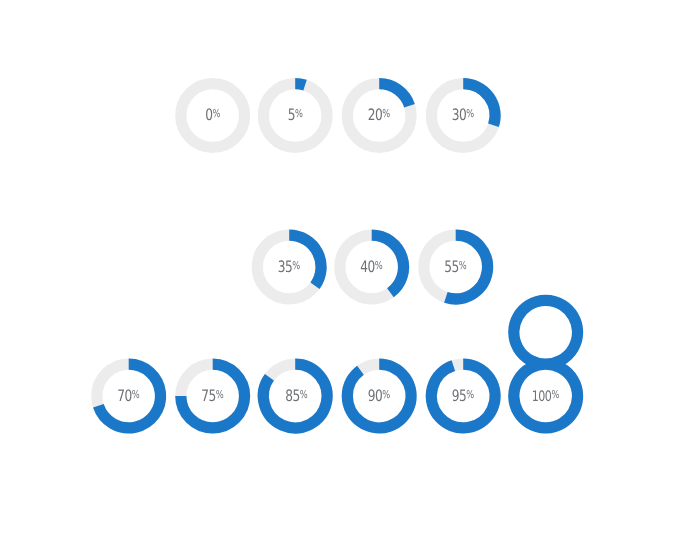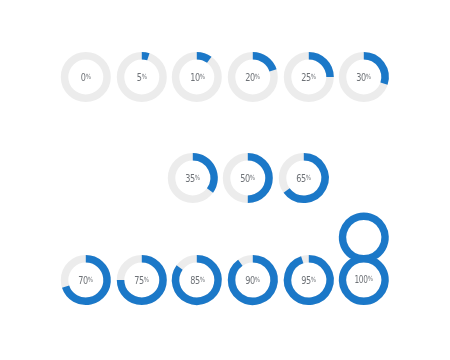--- a/index.html
+++ b/index.html
@@ -23,21 +23,21 @@
     position: absolute;
     left: 0;
     width: 450px;
     height: 56px;
     display: flex;
     justify-content: center;
     align-items: center;
   }
   #row-0 { top: 49px; }
   #row-1 { top: 150px; margin-left: 23px; }
-  #row-2 { top: 252px; text-align: right; }
+  #row-2 { top: 236px; text-align: right; }
 
   .gauge {
     position: relative;
     width: 55.6px;
     height: 56px;
     flex: 0 0 auto;
     display: flex;
     align-items: center;
     justify-content: center;
   }
@@ -85,67 +85,53 @@
       <div class="gauge">
         <svg viewBox="0 0 55.6 56">
           <circle cx="27.8" cy="28" r="21.25" fill="none" stroke="#ececec" stroke-width="7.5"></circle>
           <path d="M 27.8 6.75 A 21.25 21.25 0 0 1 34.36661113046763 7.790049028727989" fill="none" stroke="#1b78c8" stroke-width="7.5" stroke-linecap="butt"></path>
         </svg>
         <div class="gauge-label"><span class="num">5</span><span class="pct">%</span></div>
       </div>
       <div class="gauge">
         <svg viewBox="0 0 55.6 56">
           <circle cx="27.8" cy="28" r="21.25" fill="none" stroke="#ececec" stroke-width="7.5"></circle>
-          <path d="M 27.8 6.75 A 21.25 21.25 0 0 1 40.29043661121506 10.808388869532365" fill="none" stroke="#1b78c8" stroke-width="7.5" stroke-linecap="butt"></path>
-        </svg>
-        <div class="gauge-label"><span class="num">10</span><span class="pct">%</span></div>
-      </div>
-      <div class="gauge">
-        <svg viewBox="0 0 55.6 56">
-          <circle cx="27.8" cy="28" r="21.25" fill="none" stroke="#ececec" stroke-width="7.5"></circle>
           <path d="M 27.8 6.75 A 21.25 21.25 0 0 1 48.00995097127201 21.43338886953237" fill="none" stroke="#1b78c8" stroke-width="7.5" stroke-linecap="butt"></path>
         </svg>
         <div class="gauge-label"><span class="num">20</span><span class="pct">%</span></div>
-      </div>
-      <div class="gauge">
-        <svg viewBox="0 0 55.6 56">
-          <circle cx="27.8" cy="28" r="21.25" fill="none" stroke="#ececec" stroke-width="7.5"></circle>
-          <path d="M 27.8 6.75 A 21.25 21.25 0 0 1 49.05 28" fill="none" stroke="#1b78c8" stroke-width="7.5" stroke-linecap="butt"></path>
-        </svg>
-        <div class="gauge-label"><span class="num">25</span><span class="pct">%</span></div>
       </div>
       <div class="gauge">
         <svg viewBox="0 0 55.6 56">
           <circle cx="27.8" cy="28" r="21.25" fill="none" stroke="#ececec" stroke-width="7.5"></circle>
           <path d="M 27.8 6.75 A 21.25 21.25 0 0 1 48.00995097127201 34.566611130467635" fill="none" stroke="#1b78c8" stroke-width="7.5" stroke-linecap="butt"></path>
         </svg>
         <div class="gauge-label"><span class="num">30</span><span class="pct">%</span></div>
       </div>
     </div>
   <div class="gauge-row" id="row-1">
       <div class="gauge">
         <svg viewBox="0 0 55.6 56">
           <circle cx="27.8" cy="28" r="21.25" fill="none" stroke="#ececec" stroke-width="7.5"></circle>
           <path d="M 27.8 6.75 A 21.25 21.25 0 0 1 44.99161113046763 40.490436611215046" fill="none" stroke="#1b78c8" stroke-width="7.5" stroke-linecap="butt"></path>
         </svg>
         <div class="gauge-label"><span class="num">35</span><span class="pct">%</span></div>
       </div>
       <div class="gauge">
         <svg viewBox="0 0 55.6 56">
           <circle cx="27.8" cy="28" r="21.25" fill="none" stroke="#ececec" stroke-width="7.5"></circle>
-          <path d="M 27.8 6.75 A 21.25 21.25 0 0 1 27.8 49.25" fill="none" stroke="#1b78c8" stroke-width="7.5" stroke-linecap="butt"></path>
+          <path d="M 27.8 6.75 A 21.25 21.25 0 0 1 40.29043661121506 45.191611130467635" fill="none" stroke="#1b78c8" stroke-width="7.5" stroke-linecap="butt"></path>
         </svg>
-        <div class="gauge-label"><span class="num">50</span><span class="pct">%</span></div>
+        <div class="gauge-label"><span class="num">40</span><span class="pct">%</span></div>
       </div>
       <div class="gauge">
         <svg viewBox="0 0 55.6 56">
           <circle cx="27.8" cy="28" r="21.25" fill="none" stroke="#ececec" stroke-width="7.5"></circle>
-          <path d="M 27.8 6.75 A 21.25 21.25 0 1 1 10.60838886953237 40.49043661121506" fill="none" stroke="#1b78c8" stroke-width="7.5" stroke-linecap="butt"></path>
+          <path d="M 27.8 6.75 A 21.25 21.25 0 1 1 21.233388869532362 48.20995097127201" fill="none" stroke="#1b78c8" stroke-width="7.5" stroke-linecap="butt"></path>
         </svg>
-        <div class="gauge-label"><span class="num">65</span><span class="pct">%</span></div>
+        <div class="gauge-label"><span class="num">55</span><span class="pct">%</span></div>
       </div>
     </div>
   <div class="gauge-row" id="row-2">
       <div class="gauge">
         <svg viewBox="0 0 55.6 56">
           <circle cx="27.8" cy="28" r="21.25" fill="none" stroke="#ececec" stroke-width="7.5"></circle>
           <path d="M 27.8 6.75 A 21.25 21.25 0 1 1 7.590049028727989 34.56661113046764" fill="none" stroke="#1b78c8" stroke-width="7.5" stroke-linecap="butt"></path>
         </svg>
         <div class="gauge-label"><span class="num">70</span><span class="pct">%</span></div>
       </div>

